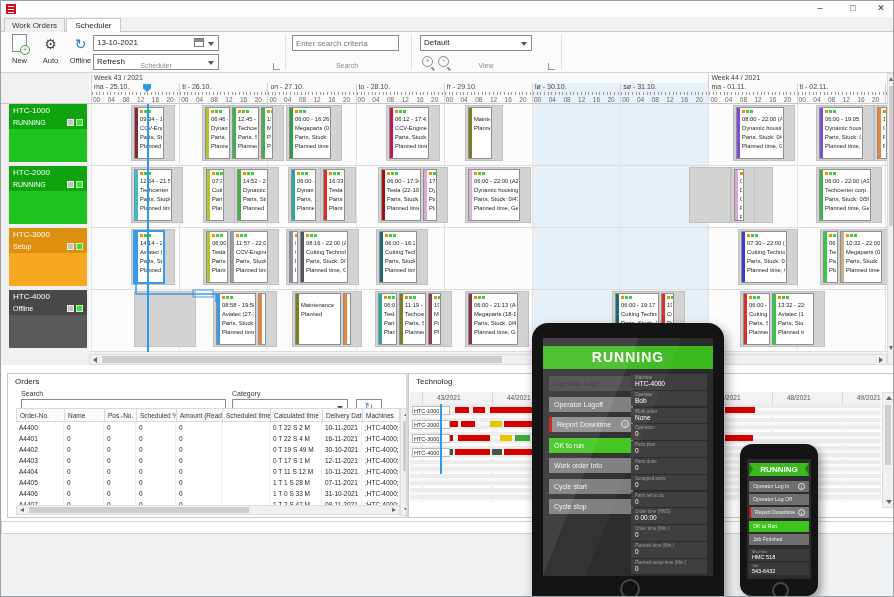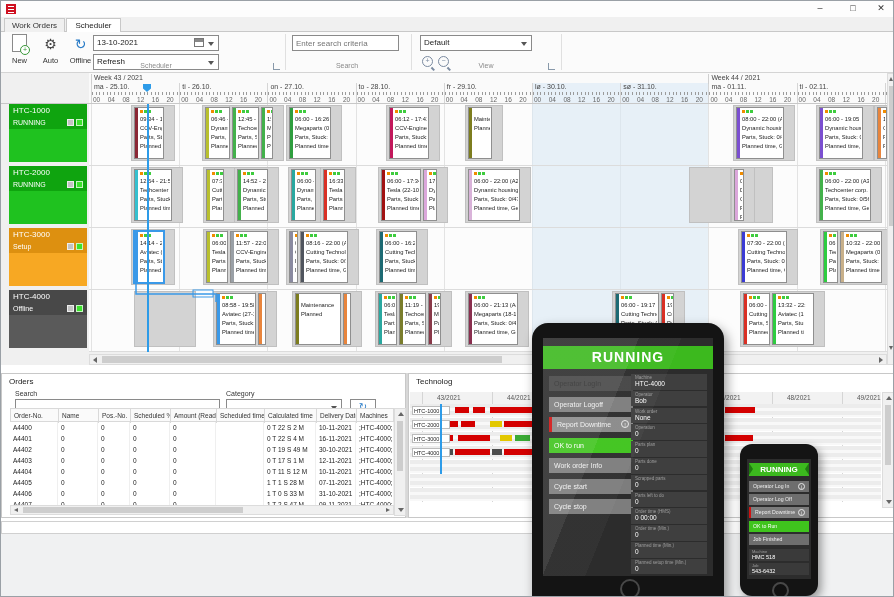--- a/index.html
+++ b/index.html
@@ -890,21 +890,21 @@
       <span class="sarr" style="right:3px;top:2px;border-top:3px solid transparent;border-bottom:3px solid transparent;border-left:4px solid #666;"></span>
     </div>
 
     <div class="sbar" style="left:886px;top:0;width:8px;height:292px;">
       <span class="sarr" style="left:1px;top:3px;border-left:2.5px solid transparent;border-right:2.5px solid transparent;border-bottom:4px solid #666;"></span>
       <span class="sthumb" style="left:1px;top:12px;width:4px;height:140px;"></span>
       <span class="sarr" style="left:1px;bottom:14px;border-left:2.5px solid transparent;border-right:2.5px solid transparent;border-top:4px solid #666;"></span>
     </div>
   </div>
 
-  <div class="panel" style="left:0;width:405px;">
+  <div class="panel" style="left:6px;width:405px;">
     <div class="ptitle">Orders</div>
     <div class="plab" style="left:13px;top:16px;">Search</div>
     <div class="field" style="left:13px;top:25px;width:205px;height:15px;"></div>
     <div class="plab" style="left:224px;top:16px;">Category</div>
     <div class="field" style="left:224px;top:25px;width:116px;height:15px;">
       <span class="tri" style="right:4px;top:6px;"></span>
     </div>
     <div class="field" style="left:348px;top:25px;width:26px;height:15px;text-align:center;color:#2a7cc7;font-size:10px;line-height:13px;padding:0;">↻</div>
     <div id="otable">
         <div class="thead" style="left: 8px; top: 34px; width: 384px;">

